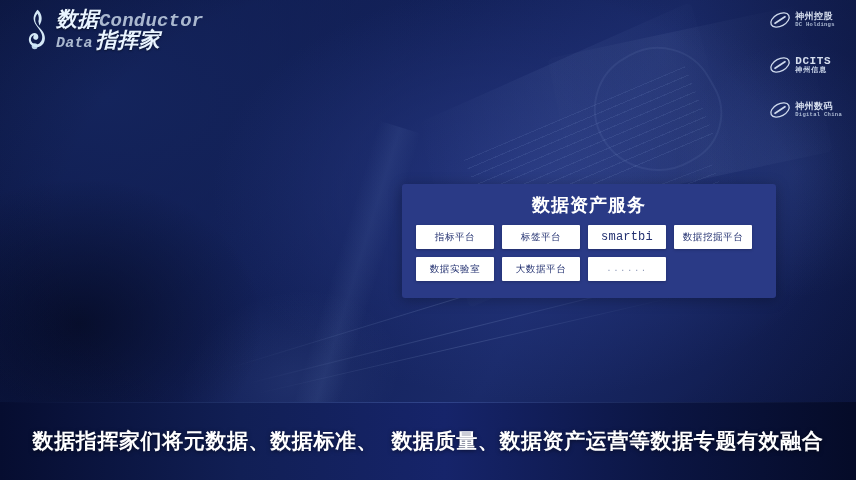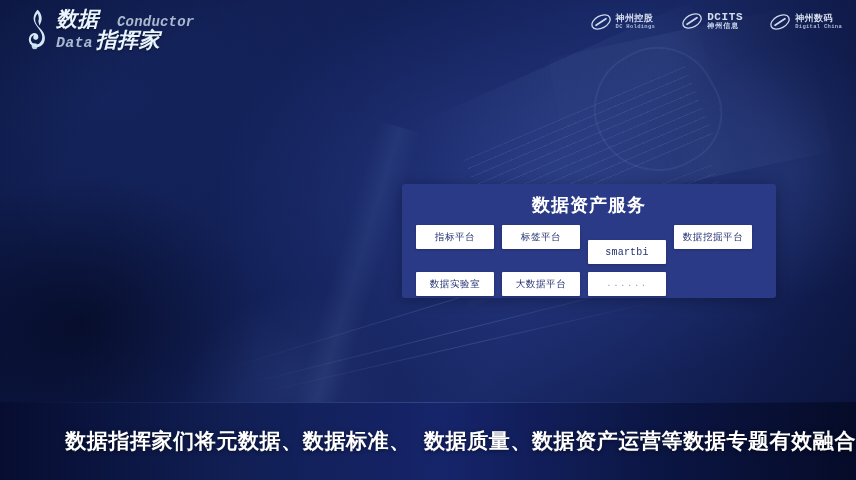--- a/index.html
+++ b/index.html
@@ -105,32 +105,32 @@
   }
   .brand-clef { width: 30px; height: 46px; flex: 0 0 auto; }
   .brand-text { display: flex; flex-direction: column; line-height: 1.0; }
   .brand-row { display: flex; align-items: baseline; white-space: nowrap; }
   .brand-cn {
     font-size: 21px; font-weight: 700; color: #e9f4ff;
     letter-spacing: 0.5px; font-style: italic;
     text-shadow: 0 1px 2px rgba(0,0,0,0.5);
   }
   .brand-en {
-    font-size: 14px; font-weight: 700; color: #aab8cf;
-    font-style: italic; letter-spacing: 0.2px; margin-left: 18px;
+    font-size: 19px; font-weight: 700; color: #aab8cf;
+    font-style: italic; letter-spacing: 0.2px; margin-left: 0;
   }
   .brand-en-lead {
     font-size: 15px; font-weight: 700; color: #aab8cf;
     font-style: italic; letter-spacing: 0.2px; margin-right: 3px;
   }
 
   .partner-logos {
     position: absolute;
     right: 14px; top: 11px;
-    display: flex; align-items: flex-end; gap: 26px;
+    display: flex; align-items: flex-start; gap: 26px; flex-direction: column;
   }
   .plogo { display: flex; align-items: center; gap: 4px; opacity: 0.92; }
   .plogo-mark { width: 22px; height: 18px; flex: 0 0 auto; }
   .plogo-txt { display: flex; flex-direction: column; line-height: 1.12; }
   .plogo-cn { font-size: 9px; font-weight: 700; color: #e6eefb; letter-spacing: 0.4px; white-space: nowrap; }
   .plogo-cn.big { font-size: 11px; letter-spacing: 0.6px; }
   .plogo-en { font-size: 5.5px; font-weight: 600; color: #b9c7de; letter-spacing: 0.3px; white-space: nowrap; }
   .plogo-en.cn-sub { font-size: 7px; color: #dbe6f7; letter-spacing: 1px; }
 
   
@@ -185,32 +185,32 @@
     background: #ffffff;
     border-radius: 1px;
     display: flex;
     align-items: center;
     justify-content: center;
     color: #223070;
     font-size: 9.5px;
     letter-spacing: 0.6px;
     box-shadow: 0 1px 3px rgba(0,0,0,0.22);
   }
-  .chip.latin { font-size: 10px; letter-spacing: 0.2px; margin-top: 15px; }
+  .chip.latin { font-size: 12px; letter-spacing: 0.2px; }
   .chip.dots { color: #8f9ab8; letter-spacing: 1.5px; font-size: 9px; }
 
   
   .caption-bar {
     position: absolute;
     left: 0; right: 0; bottom: 0;
     height: 78px;
     background: linear-gradient(90deg, #060d30 0%, #111f55 28%, #16246a 52%, #0b1542 78%, #050b28 100%);
     display: flex;
     align-items: center;
-    justify-content: flex-end;
+    justify-content: center;
   }
   .caption-bar::before {
     content: "";
     position: absolute; left: 0; right: 0; top: 0; height: 1px;
     background: linear-gradient(90deg, rgba(120,160,255,0), rgba(140,180,255,0.22), rgba(120,160,255,0));
   }
   .caption-text {
     color: #ffffff;
     font-size: 21px;
     font-weight: 700;

